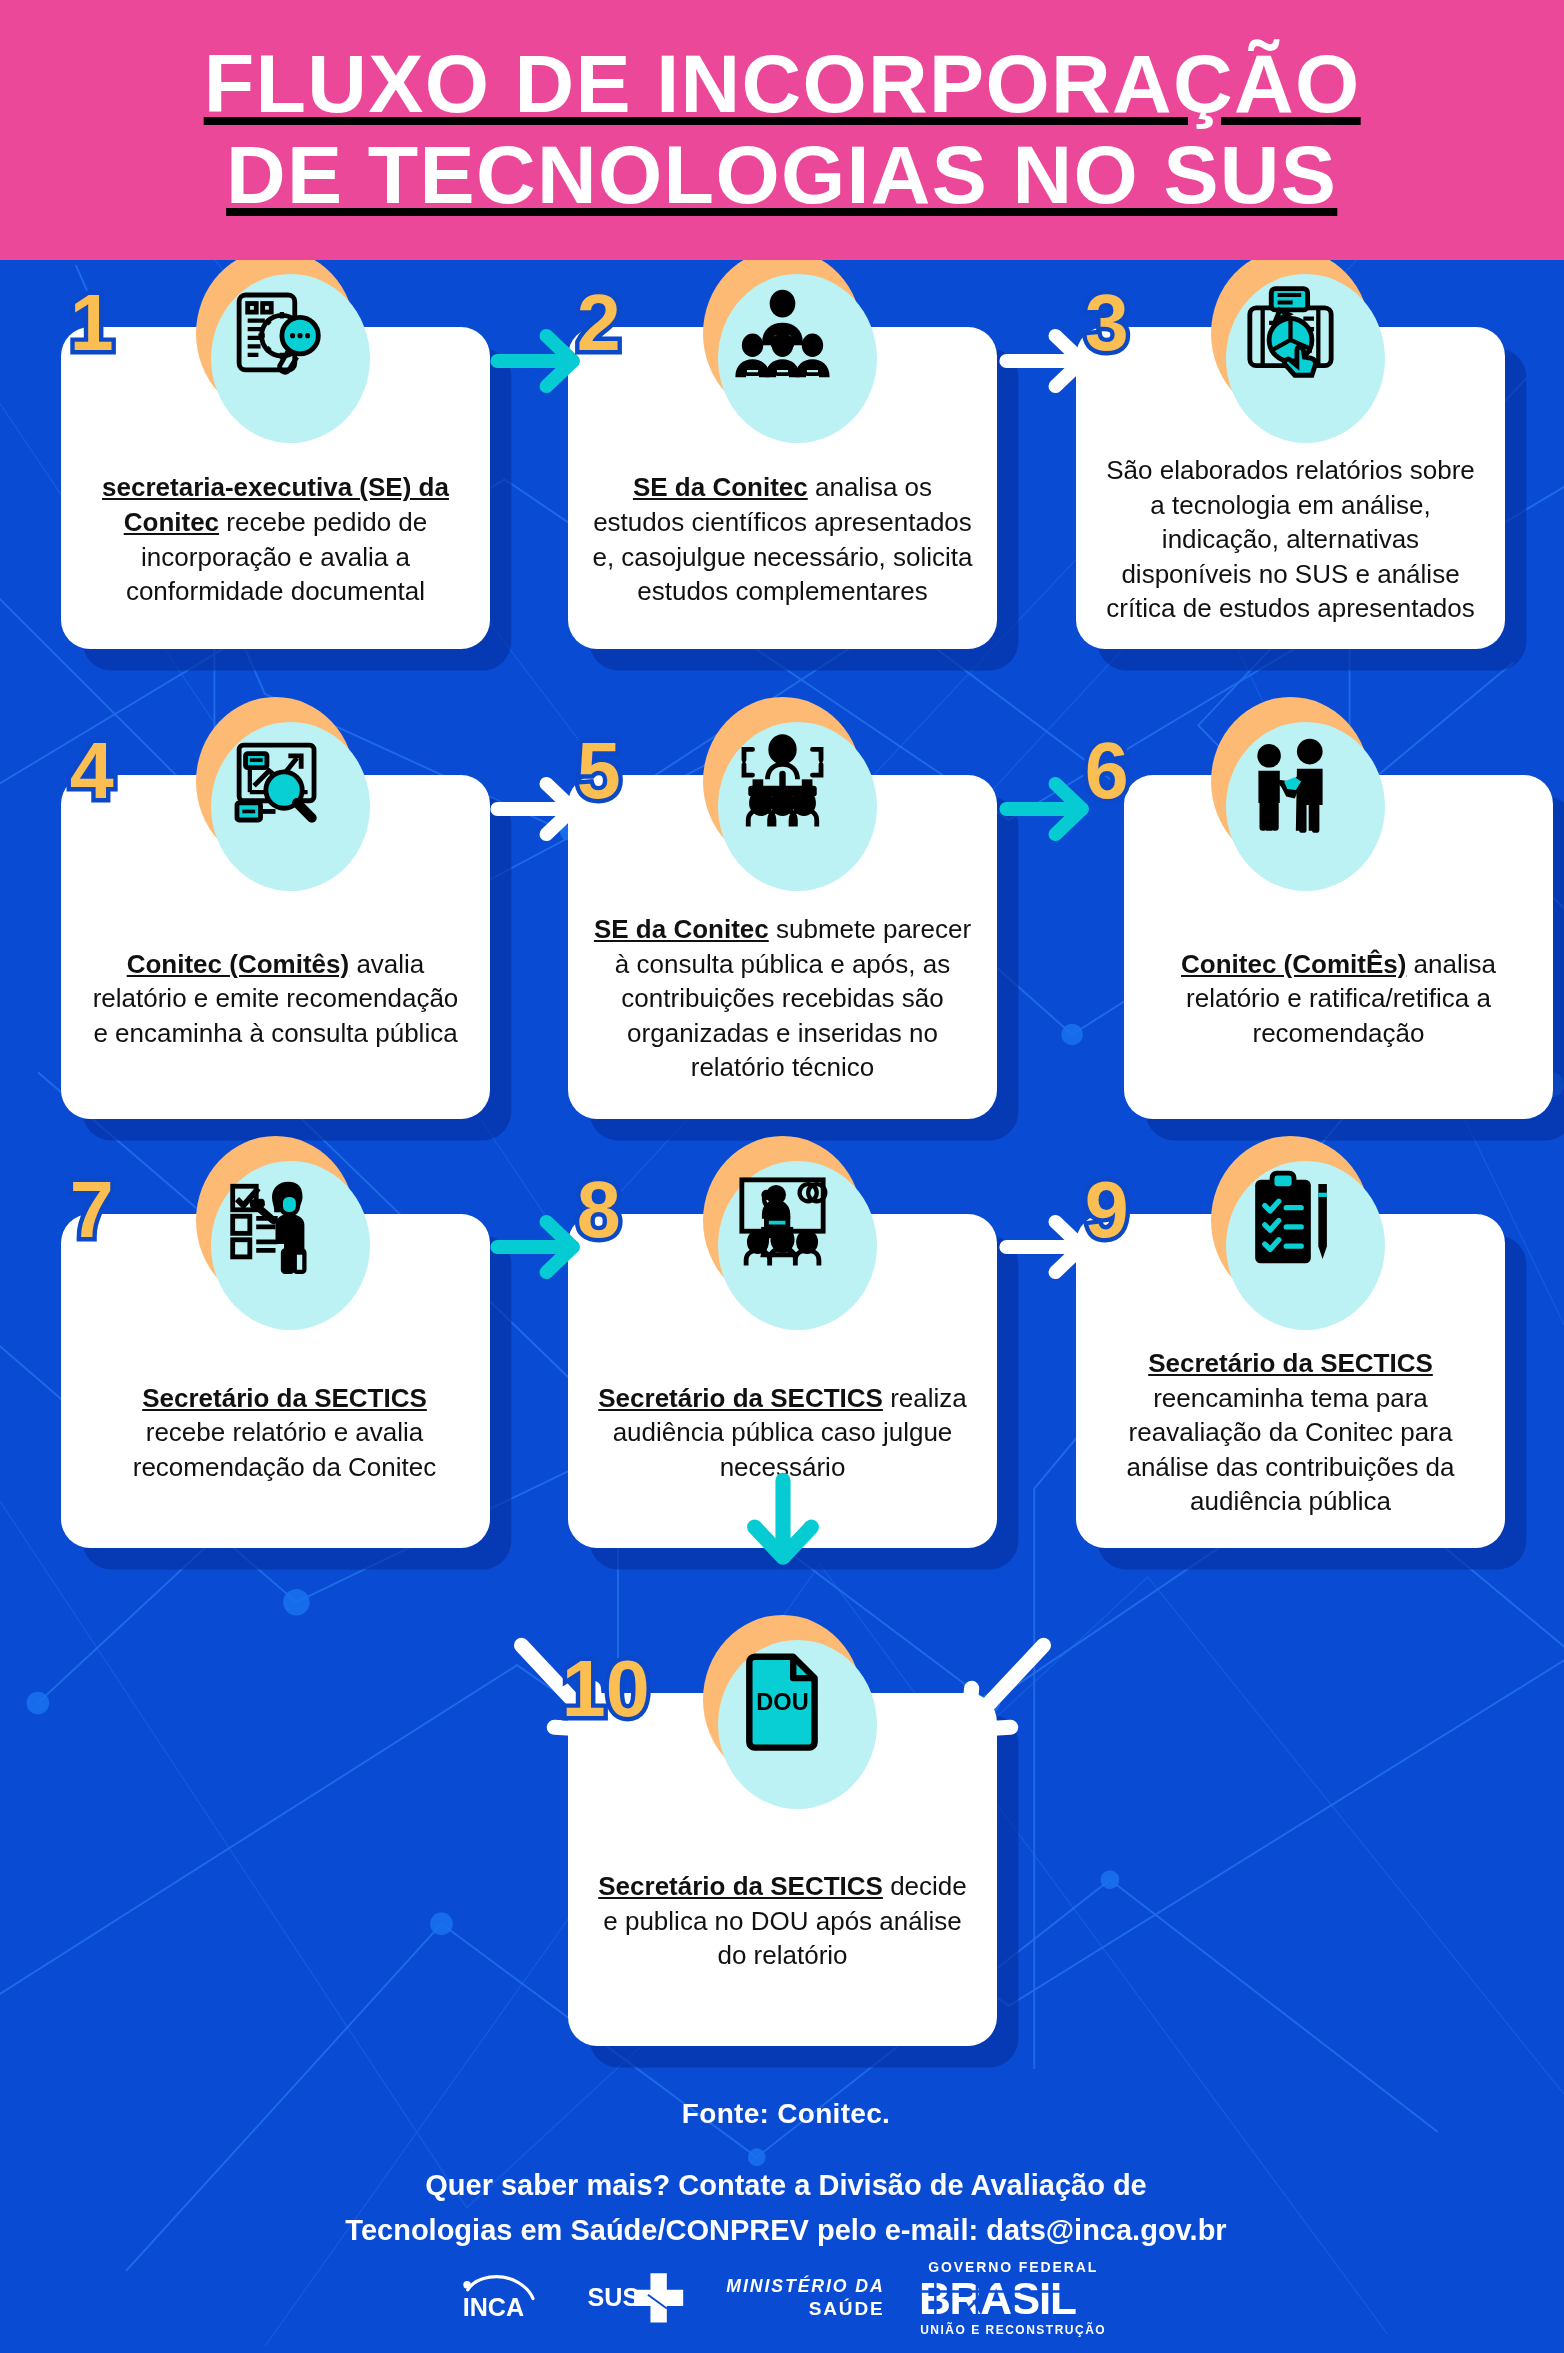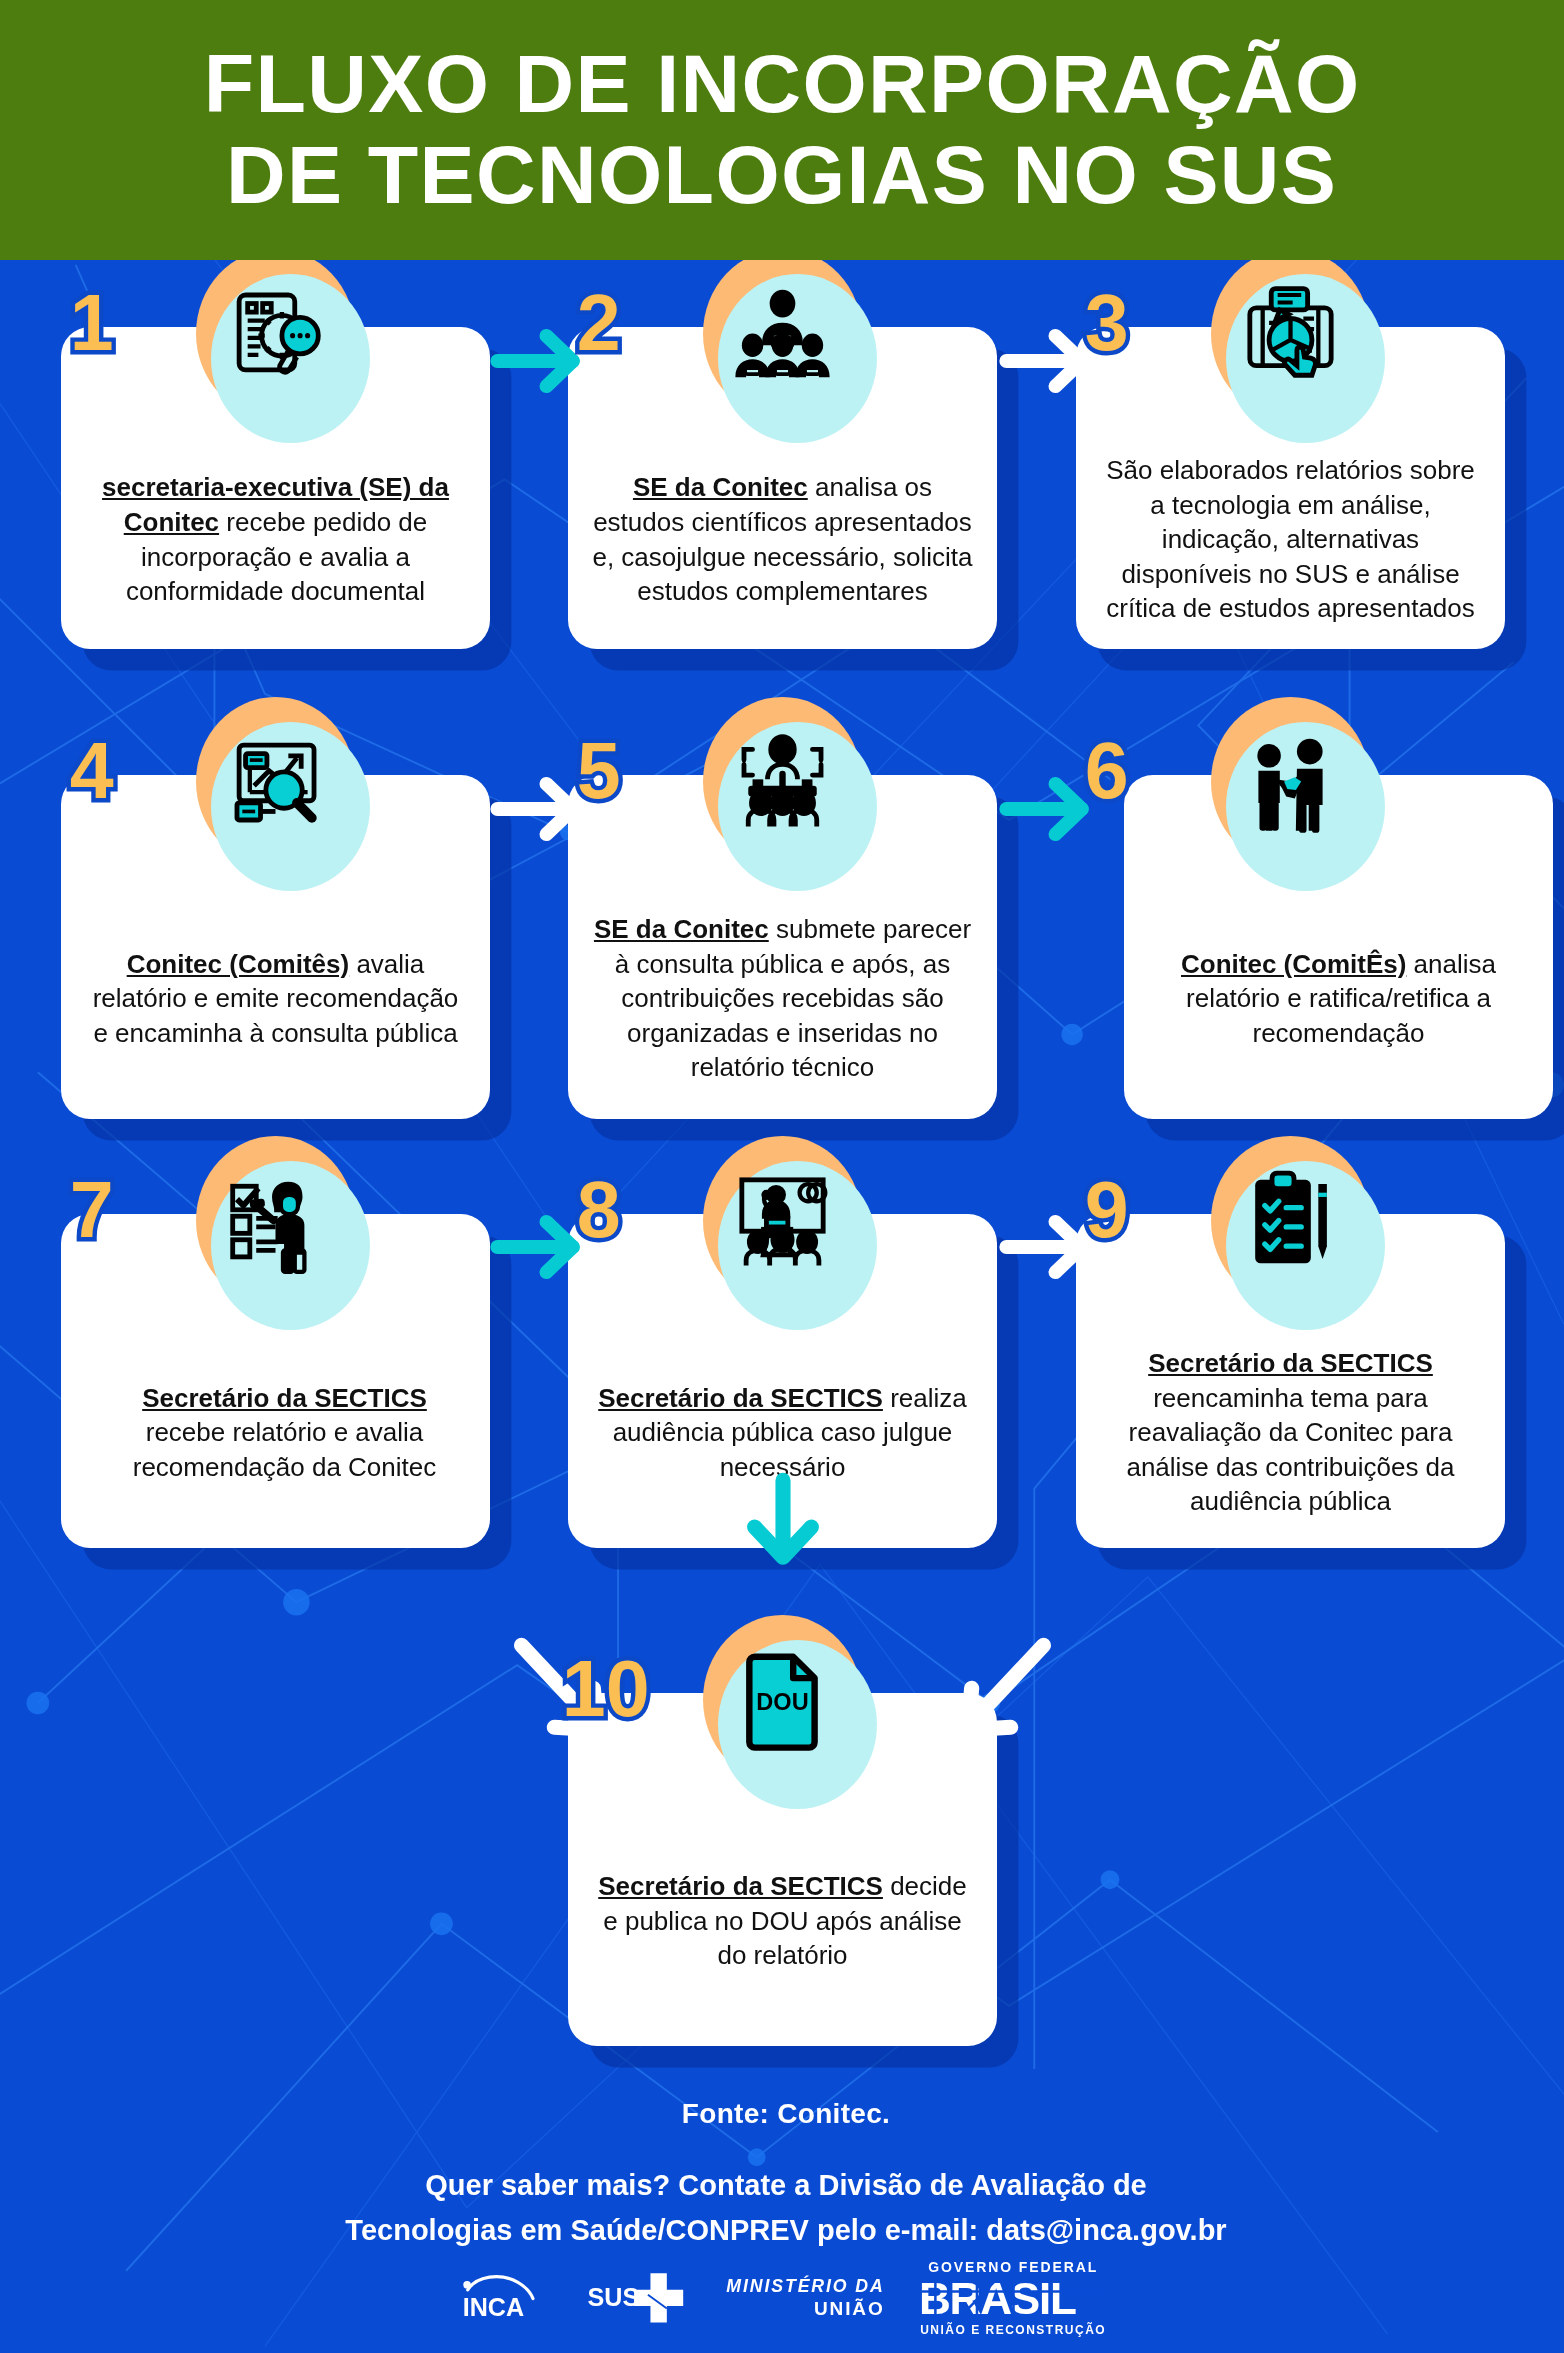--- a/index.html
+++ b/index.html
@@ -11,22 +11,22 @@
     position:relative; overflow:hidden;
     background:#0A4BD4;
   }
 
   
   #bg-net { position:absolute; inset:0; width:1564px; height:2354px; z-index:0; }
 
   
   .header {
     position:absolute; top:0; left:0; width:1564px; height:260px;
-    background:#4d7c0f; z-index:3;
-    display:flex; flex-direction:column; align-items:center; justify-content:center;
+    background:#ec4899; z-index:3;
+    display:flex; flex-direction:column; align-items:center; justify-content:center;text-decoration:underline;
   }
   .header .ttl {
     color:#FFFFFF; font-weight:800; letter-spacing:1.3px;
     font-size:81px; line-height:1.12; text-align:center;
     font-family:"Liberation Sans", sans-serif;
     text-transform:uppercase;
     transform:scaleX(1.02);
   }
 
   
@@ -461,21 +461,21 @@
     <svg width="107" height="61" viewBox="0 0 170 96" fill="none">
       <text x="4" y="60" font-family="Liberation Sans, sans-serif" font-size="40" font-weight="800" fill="#fff">SUS</text>
       <path d="M104 8h26v26h26v26h-26v26h-26V60H78V34h26z" fill="#fff"></path>
       <path d="M100 42l30 22" stroke="#0A4BD4" stroke-width="3"></path>
     </svg>
   </div>
 
   <div class="logo-ms">
     <div class="ms-wrap">
       <span class="ms-1">MINISTÉRIO DA</span>
-      <span class="ms-2">UNIÃO</span>
+      <span class="ms-2">SAÚDE</span>
     </div>
   </div>
 
   <div class="logo-gov">
     <div class="gov-wrap">
       <span class="gov-top">GOVERNO FEDERAL</span>
       <svg width="189" height="48" viewBox="0 0 300 76" fill="none">
         <text x="0" y="62" font-family="Liberation Sans, sans-serif" font-size="70" font-weight="800" fill="#fff" letter-spacing="-2">BRASIL</text>
         <path d="M26 4v68M92 4v68M150 4v68M208 4v68" stroke="#0A4BD4" stroke-width="4"></path>
         <path d="M4 26h290" stroke="#0A4BD4" stroke-width="4"></path>

